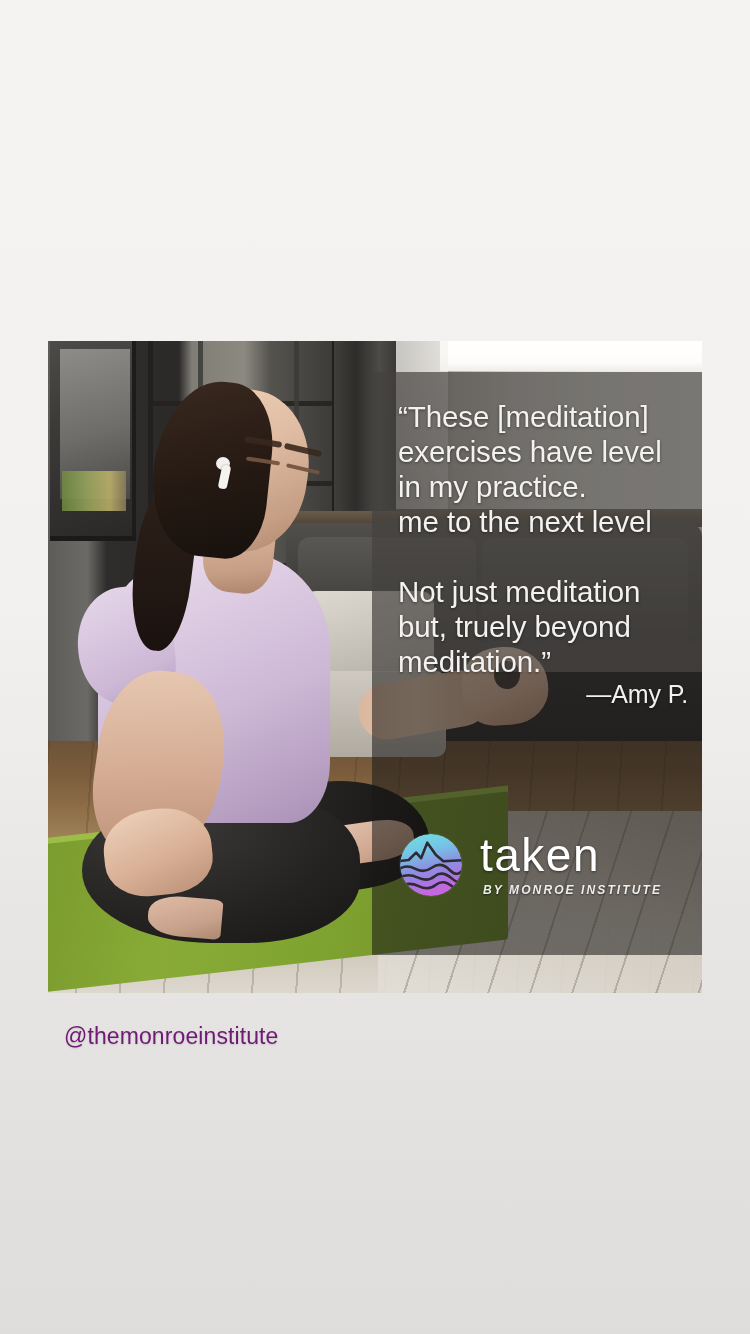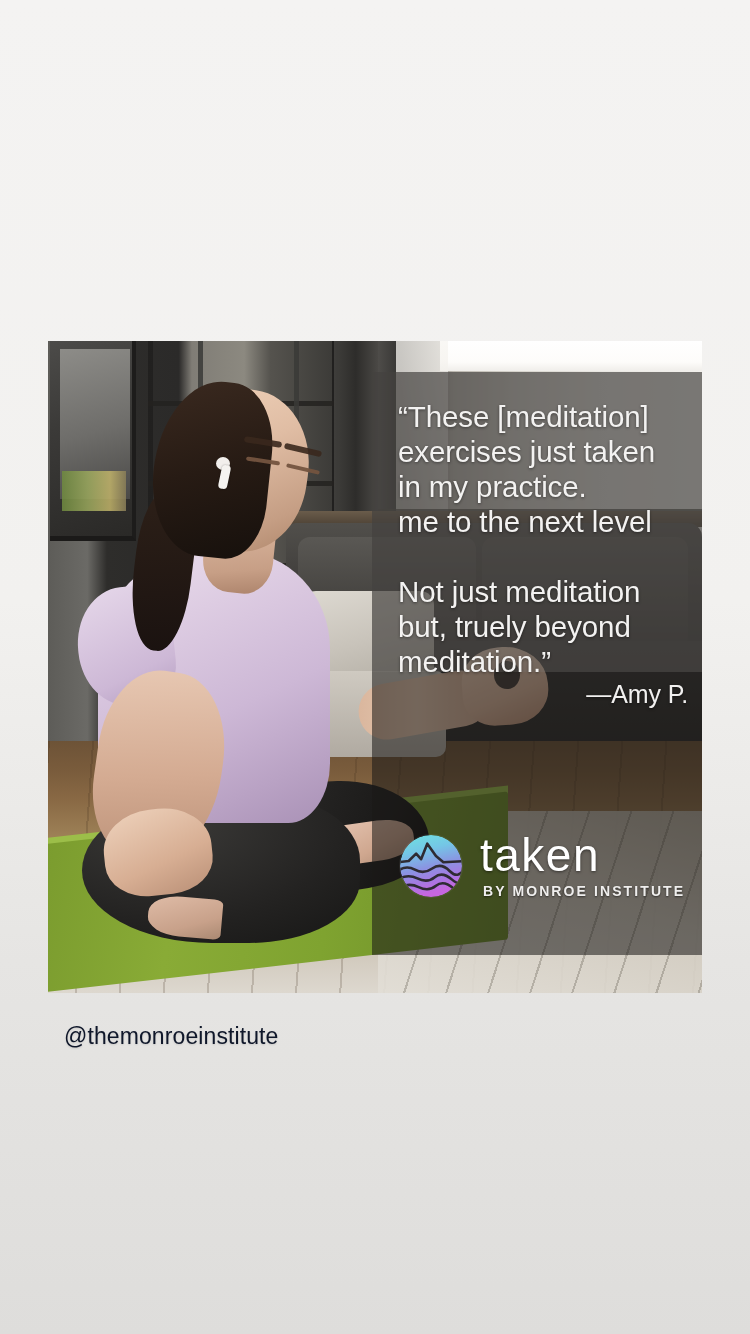--- a/index.html
+++ b/index.html
@@ -302,32 +302,33 @@
     box-shadow:0 0 0 1px rgba(255,255,255,.07);
   }
   .brand-text{ display:flex; flex-direction:column; }
   .brand-word{
     font-size:46px; line-height:46px;
     color:#ffffff; font-weight:300;
     letter-spacing:1.5px;
     text-shadow:0 1px 3px rgba(0,0,0,.5);
   }
   .brand-sub{
-    font-size:14px; font-weight:bold;
+    font-size:12px; font-weight:bold;
     letter-spacing:2.1px;
     color:#efeeed;
     margin-top:5px; margin-left:3px;
     text-shadow:0 1px 2px rgba(0,0,0,.55);
+    font-style:italic;
   }
 
   
   .handle{
     position:absolute; left:64px; top:1021px;
     font-size:23px; line-height:30px;
-    color:#0f172a;
+    color:#701a75;
     letter-spacing:.1px;
     text-shadow:0 1px 2px rgba(0,0,0,.12);
   }
 </style>
 </head>
 <body>
 
 <div class="post-card">
 
   <div class="photo">
@@ -393,21 +394,21 @@
       <div class="earbud-b"></div>
       <div class="earbud"></div>
     </div>
   </div>
 
   <div class="overlay"></div>
   <div class="overlay-top"></div>
 
   <div class="quote-block">
     <p class="quote-p">“These [meditation]</p>
-    <p class="quote-p">exercises just taken</p>
+    <p class="quote-p">exercises have level</p>
     <p class="quote-p">in my practice.</p>
     <p class="quote-p">me to the next level</p>
     <div class="quote-gap"></div>
     <p class="quote-p">Not just meditation</p>
     <p class="quote-p">but, truely beyond</p>
     <p class="quote-p">meditation.”</p>
     <div class="attribution">—Amy P.</div>
   </div>
 
   <div class="brand">

